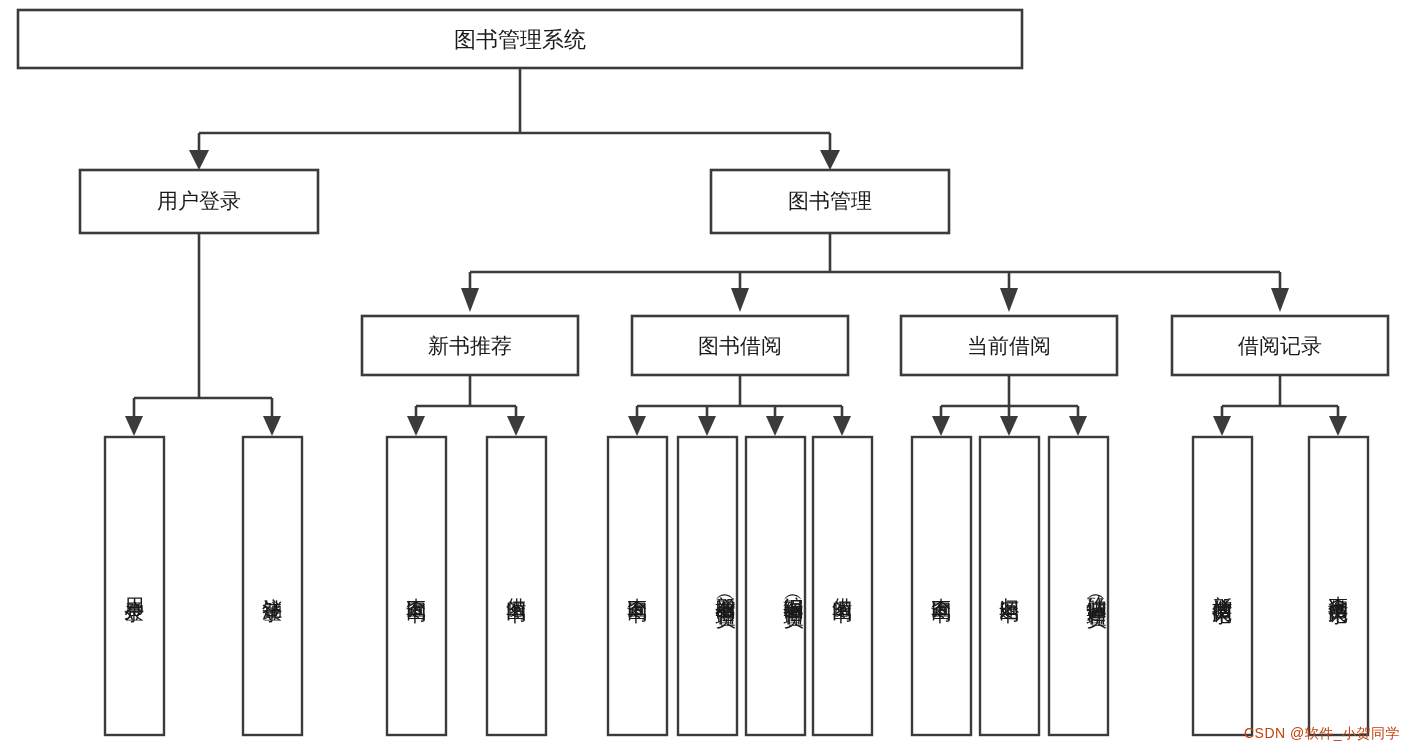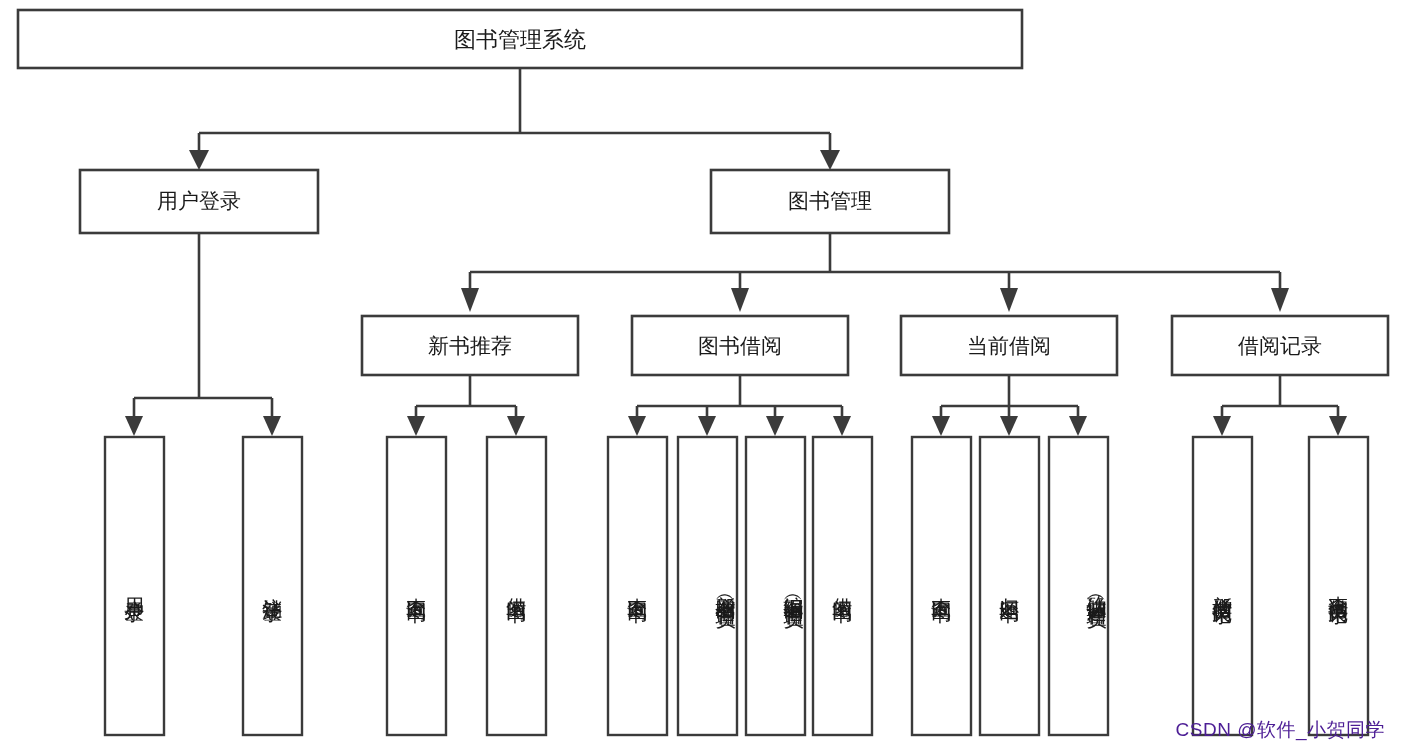--- a/index.html
+++ b/index.html
@@ -71,25 +71,25 @@
     letter-spacing: 2px;
     text-align: center;
     display: flex;
     align-items: flex-start;
     justify-content: center;
     pointer-events: none;
     user-select: none;
   }
   .watermark {
     position: absolute;
-    right: 20px;
+    right: 5px;
     bottom: 4px;
     font-family: "Liberation Sans", "DejaVu Sans", sans-serif;
-    font-size: 19px;
-    color: #4c1d95;
+    font-size: 14px;
+    color: #c2410c;
     letter-spacing: 0.5px;
     white-space: nowrap;
   }
 </style>
 </head>
 <body>
 
 <div id="diagram-root">
 
   <svg class="diagram-svg" viewBox="0 0 1405 747">

